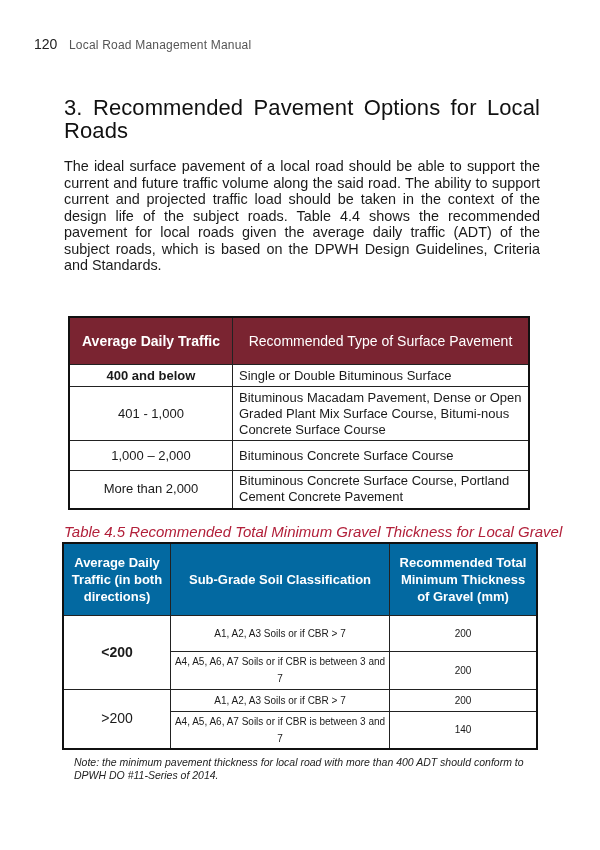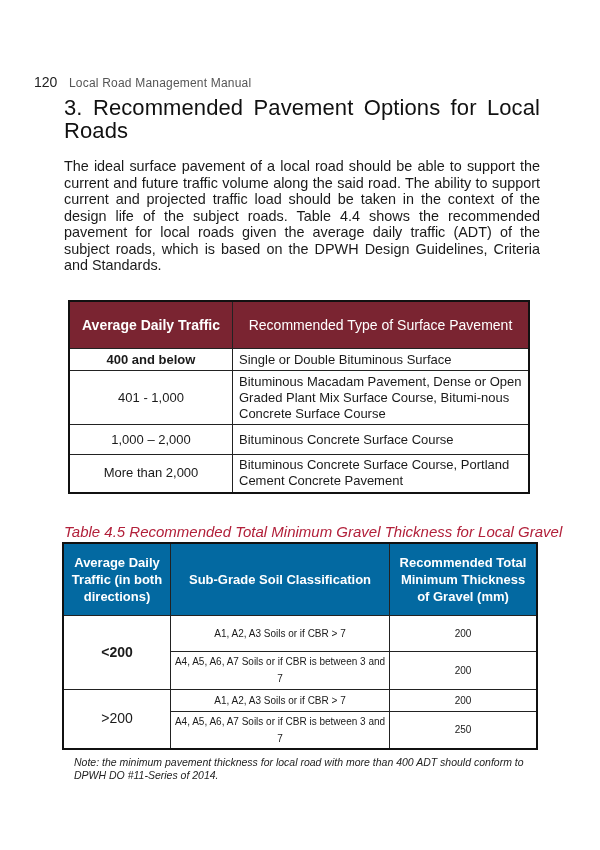--- a/index.html
+++ b/index.html
@@ -2,38 +2,38 @@
 <html><head>
 <meta charset="utf-8">
 <style>
   html, body { margin: 0; padding: 0; background: #ffffff; }
   body {
     width: 600px; height: 850px; position: relative; overflow: hidden;
     font-family: "Liberation Sans", sans-serif; color: #1a1a1a;
   }
   .running-head {
     position: absolute; left: 34px; top: 36px;
-    font-size: 13px; color: #333; margin-top: 38px;
+    font-size: 13px; color: #333;
   }
   .running-head .page-num { font-size: 14px; color: #222; margin-right: 8px; }
   .running-head .manual-title { font-size: 12px; color: #555; letter-spacing: 0.2px; }
 
   .section-title {
     position: absolute; left: 64px; top: 96px; width: 476px;
     font-size: 22px; line-height: 23px; text-align: justify;
     text-align-last: left; color: #111; letter-spacing: 0.1px;
   }
   .body-text {
     position: absolute; left: 64px; top: 158px; width: 476px;
     font-size: 14.4px; line-height: 16.5px; text-align: justify;
     color: #1a1a1a;
   }
 
   table { border-collapse: collapse; position: absolute; }
-  .t44 { left: 68px; top: 300px; width: 462px; border: 2px solid #111; }
+  .t44 { left: 68px; top: 316px; width: 462px; border: 2px solid #111; }
   .t44 th, .t44 td { border: 1.2px solid #222; }
   .t44 th {
     background: #7a2431; color: #fff; font-weight: normal;
     font-size: 14px; line-height: 17px; height: 44px;
   }
   .t44 th.adt-h { font-weight: bold; width: 150px; }
   .t44 td { font-size: 13px; line-height: 16px; padding: 2px 6px; vertical-align: middle; }
   .t44 td.adt { text-align: center; width: 150px; margin-left: 28px; }
   .t44 td.adt.bold { font-weight: bold; }
 
@@ -116,18 +116,18 @@
       <td>A4, A5, A6, A7 Soils or if CBR is between 3 and 7</td>
       <td class="thk">200</td>
     </tr>
     <tr style="height:22px;">
       <td class="adt45" rowspan="2">&gt;200</td>
       <td>A1, A2, A3 Soils or if CBR &gt; 7</td>
       <td class="thk">200</td>
     </tr>
     <tr style="height:38px;">
       <td>A4, A5, A6, A7 Soils or if CBR is between 3 and 7</td>
-      <td class="thk">250</td>
+      <td class="thk">140</td>
     </tr>
   </tbody>
 </table>
 
 <div class="note">Note: the minimum pavement thickness for local road with more than 400 ADT should conform to DPWH DO #11-Series of 2014.</div>
 
 </body></html>

